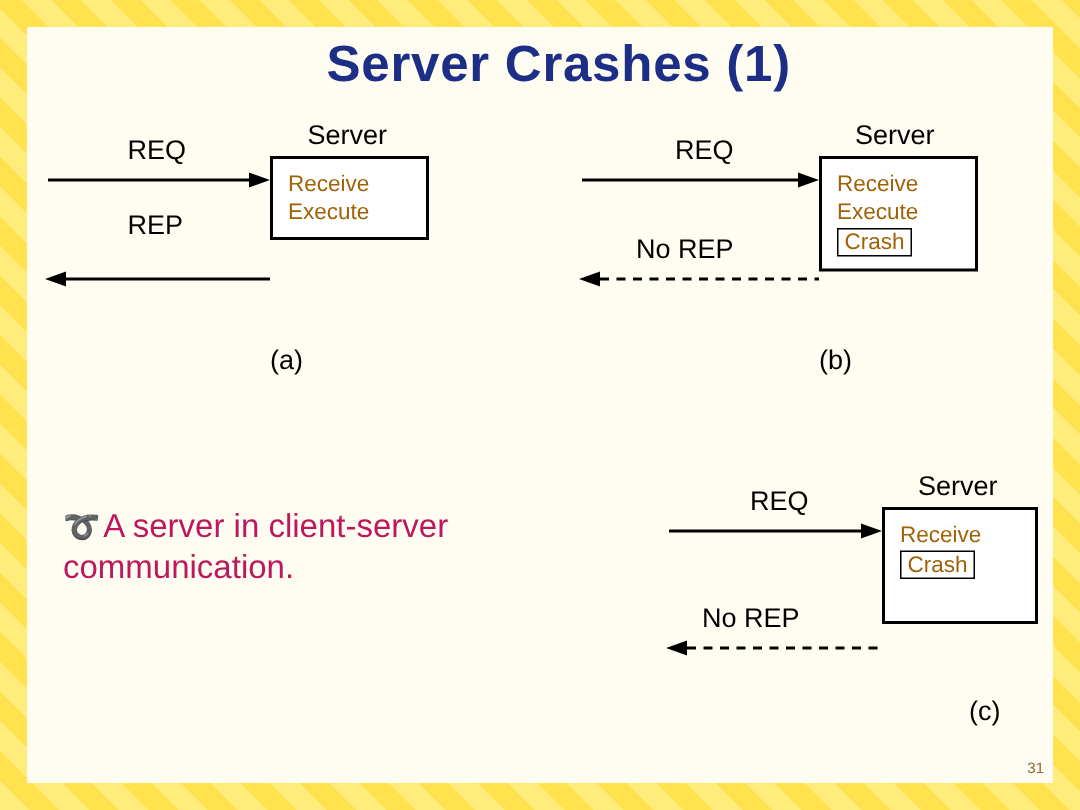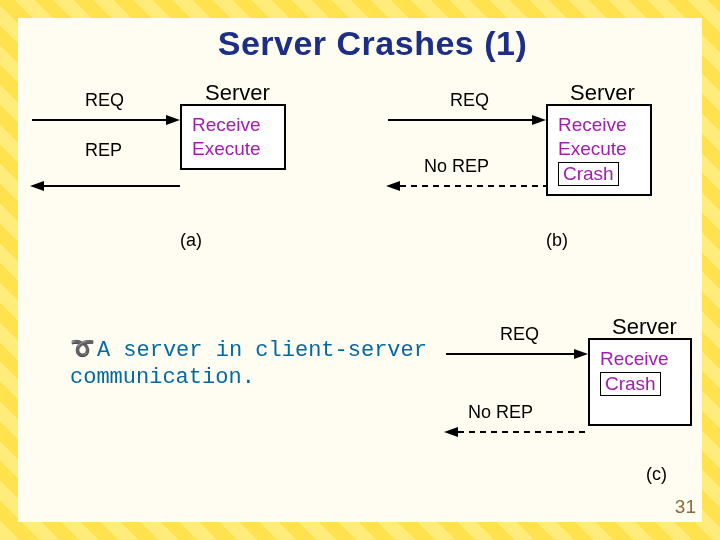--- a/index.html
+++ b/index.html
@@ -50,28 +50,28 @@
     left: 12px;
     right: 12px;
     height: 220px;
   }
   .dbox {
     position: absolute;
     background: #ffffff;
     border: 2px solid #000;
     box-sizing: border-box;
     font-family: Arial, sans-serif;
-    font-size: 19px;
-    color: #a21caf;
+    font-size: 15px;
+    color: #a16207;
     padding: 6px 10px;
   }
   .dbox div { margin: 2px 0; }
   .srv-label {
     position: absolute;
-    font-size: 22px;
+    font-size: 18px;
     color: #000;
   }
   .txt {
     position: absolute;
     font-size: 18px;
     color: #000;
   }
   .sublabel {
     position: absolute;
     font-size: 18px;
@@ -85,25 +85,24 @@
     border: 1.5px solid #000;
     padding: 0 4px;
     display: inline-block;
   }
 
   .body-text {
     position: absolute;
     left: 24px;
     top: 320px;
     width: 390px;
-    font-family: Liberation Mono, monospace;
+    font-family: Liberation Sans, sans-serif;
     font-size: 22px;
-    color: #0369a1;
+    color: #be185d;
     line-height: 1.22;
-    margin-left: 28px;
   }
   .body-text .bullet {
     display: inline-block;
     font-size: 20px;
     vertical-align: middle;
     margin-right: 2px;
   }
   .body-text .line1 {
     padding-left: 0;
     text-indent: 0;
@@ -117,21 +116,21 @@
     top: 298px;
     right: 10px;
     width: 248px;
     height: 200px;
   }
 
   .pagenum {
     position: absolute;
     right: 6px;
     bottom: 4px;
-    font-size: 19px;
+    font-size: 10px;
     color: #8a6b3b;
   }
 </style>
 </head>
 <body>
 
 <div class="slide">
   <div class="inner">
 
     <div class="title">Server Crashes (1)</div>

